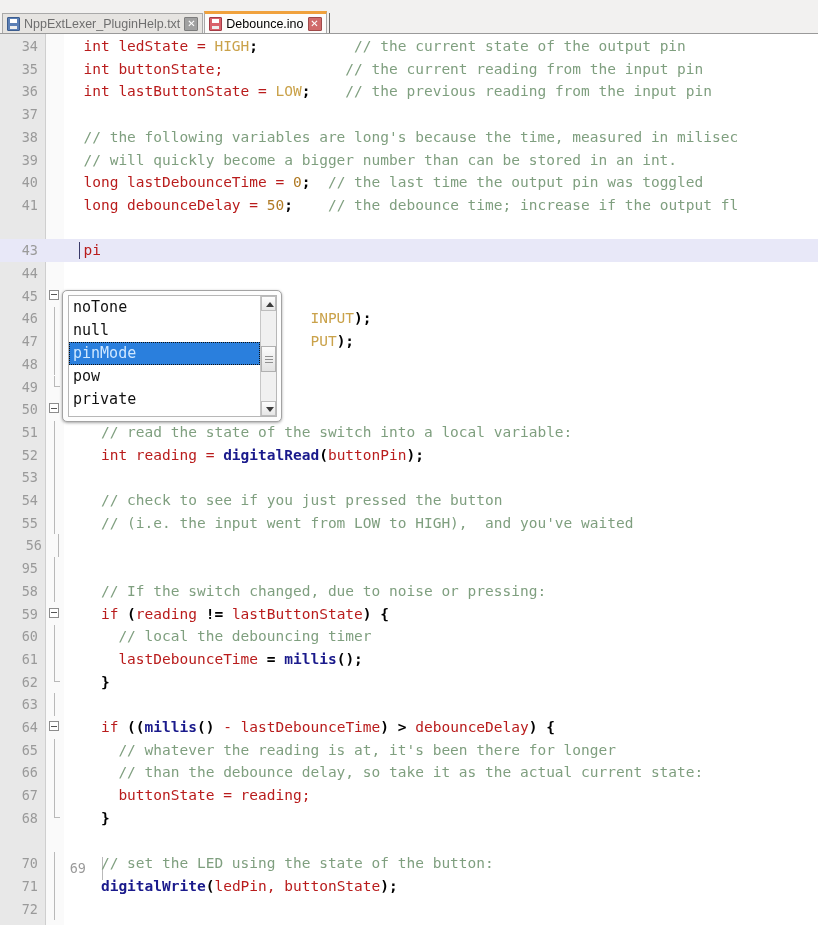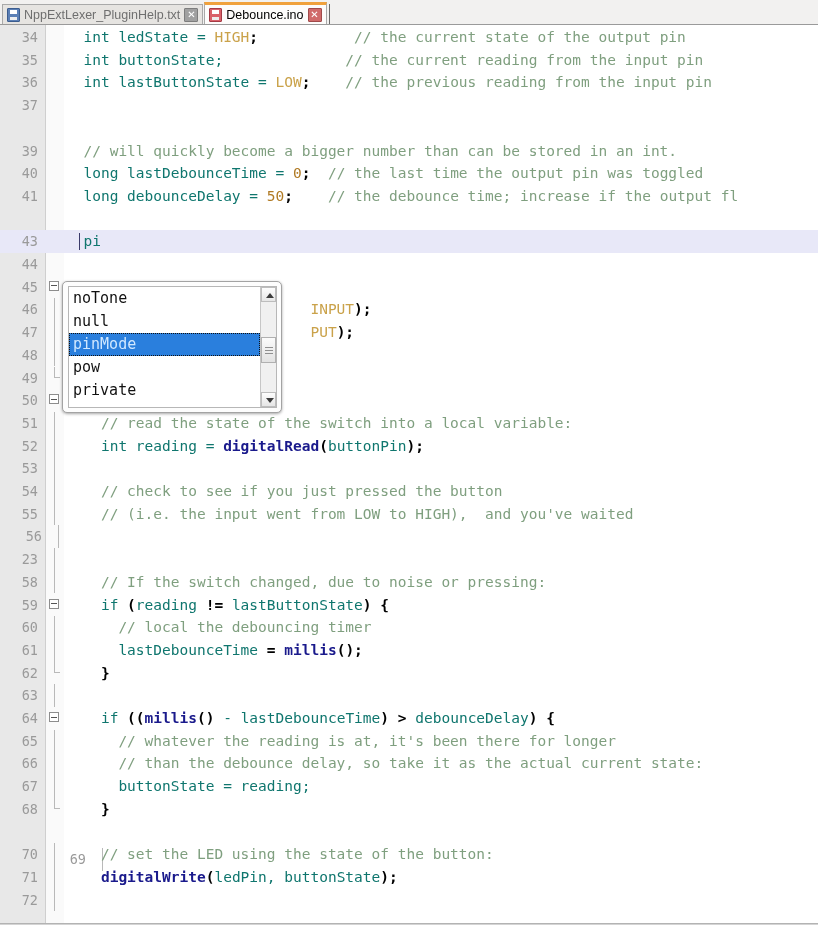--- a/index.html
+++ b/index.html
@@ -3,21 +3,21 @@
 <meta charset="utf-8">
 <style>
   html,body{margin:0;padding:0;background:#fff;}
   body{
     width:818px;height:925px;overflow:hidden;
     font-family:"DejaVu Sans Mono","Liberation Mono",monospace;
     -webkit-font-smoothing:none;
   }
   
   #tabbar{
-    height:25px;width:818px;box-sizing:border-box;
+    height:34px;width:818px;box-sizing:border-box;
     background:#f2f1f0;
     border-bottom:1px solid #9a9a9a;
     display:flex;align-items:flex-end;
     padding-left:2px;
     position:relative;
   }
   .tab{
     display:flex;align-items:center;gap:4px;
     height:20px;box-sizing:border-box;
     padding:0 4px 0 4px;
@@ -110,21 +110,21 @@
     position:absolute;left:5.5px;top:0;width:1px;height:11px;background:#b9b9b9;
   }
   .fold .endtick2{
     position:absolute;left:5.5px;top:10px;width:6px;height:1px;background:#b9b9b9;
   }
   .code{
     position:absolute;left:66px;top:0;
     color:#000;
   }
   
-  .kw{color:#0f766e;}
+  .kw{color:#b91c1c;}
   .fn{color:#1a1a8c;font-weight:bold;}
   .cm{color:#7f9f7f;}
   .num{color:#b07a24;}
   .cst{color:#caa24a;}
   .op{color:#000;font-weight:bold;}
   .pun{color:#000;font-weight:bold;}
   
   #caret{
     position:absolute;
     width:1px;background:#3a3a6a;
@@ -221,38 +221,39 @@
 
 <div id="editor">
   <div id="leftedge"></div>
   <div id="gutter"></div>
   <div id="foldcol"></div>
   <div id="codearea">
       <div class="row" style="top: 1px; position: absolute; left: 0px; right: 0px;"><span class="ln">34</span><span class="code"><span class="kw">  int ledState = </span><span class="cst">HIGH</span><span class="pun">;</span><span class="cm">           // the current state of the output pin</span></span></div>
       <div class="row" style="top: 23.7px; position: absolute; left: 0px; right: 0px;"><span class="ln">35</span><span class="code"><span class="kw">  int buttonState;</span><span class="cm">              // the current reading from the input pin</span></span></div>
       <div class="row" style="top: 46.4px; position: absolute; left: 0px; right: 0px;"><span class="ln">36</span><span class="code"><span class="kw">  int lastButtonState = </span><span class="cst">LOW</span><span class="pun">;</span><span class="cm">    // the previous reading from the input pin</span></span></div>
       <div class="row" style="top: 69.1px; position: absolute; left: 0px; right: 0px;"><span class="ln">37</span><span class="code"></span></div>
+      <div class="row" style="top: 91.8px; position: absolute; left: 0px; right: 0px;"><span class="ln">38</span><span class="code"><span class="cm">  // the following variables are long's because the time, measured in milisec</span></span></div>
       <div class="row" style="top: 114.5px; position: absolute; left: 0px; right: 0px;"><span class="ln">39</span><span class="code"><span class="cm">  // will quickly become a bigger number than can be stored in an int.</span></span></div>
       <div class="row" style="top: 137.2px; position: absolute; left: 0px; right: 0px;"><span class="ln">40</span><span class="code"><span class="kw">  long lastDebounceTime = </span><span class="num">0</span><span class="pun">;</span><span class="cm">  // the last time the output pin was toggled</span></span></div>
       <div class="row" style="top: 159.9px; position: absolute; left: 0px; right: 0px;"><span class="ln">41</span><span class="code"><span class="kw">  long debounceDelay = </span><span class="num">50</span><span class="pun">;</span><span class="cm">    // the debounce time; increase if the output fl</span></span></div>
       <div class="row cur" style="top: 205.3px; position: absolute; left: 0px; right: 0px;"><span class="ln">43</span><span class="code"><span class="kw">  pi</span></span></div>
       <div class="row" style="top: 228px; position: absolute; left: 0px; right: 0px;"><span class="ln">44</span><span class="code"></span></div>
       <div class="row" style="top: 250.7px; position: absolute; left: 0px; right: 0px;"><span class="ln">45</span><span class="fold"><span class="box"></span></span><span class="code"></span></div>
       <div class="row" style="top: 273.4px; position: absolute; left: 0px; right: 0px;"><span class="ln">46</span><span class="fold"><span class="vline"></span></span><span class="code"><span class="cst">                            INPUT</span><span class="pun">);</span></span></div>
       <div class="row" style="top: 296.1px; position: absolute; left: 0px; right: 0px;"><span class="ln">47</span><span class="fold"><span class="vline"></span></span><span class="code"><span class="cst">                            PUT</span><span class="pun">);</span></span></div>
       <div class="row" style="top: 318.8px; position: absolute; left: 0px; right: 0px; padding-left: 28px;"><span class="ln">48</span><span class="fold"><span class="vline"></span></span><span class="code"></span></div>
       <div class="row" style="top: 341.5px; position: absolute; left: 0px; right: 0px;"><span class="ln">49</span><span class="fold"><span class="endtick"></span><span class="endtick2"></span></span><span class="code"></span></div>
       <div class="row" style="top: 364.2px; position: absolute; left: 0px; right: 0px;"><span class="ln">50</span><span class="fold"><span class="box"></span></span><span class="code"><span class="kw">void </span><span class="fn">loop</span><span class="pun">() {</span></span></div>
       <div class="row" style="top: 386.9px; position: absolute; left: 0px; right: 0px;"><span class="ln">51</span><span class="fold"><span class="vline"></span></span><span class="code"><span class="cm">    // read the state of the switch into a local variable:</span></span></div>
       <div class="row" style="top: 409.6px; position: absolute; left: 0px; right: 0px;"><span class="ln">52</span><span class="fold"><span class="vline"></span></span><span class="code"><span class="kw">    int reading = </span><span class="fn">digitalRead</span><span class="pun">(</span><span class="kw">buttonPin</span><span class="pun">);</span></span></div>
       <div class="row" style="top: 432.3px; position: absolute; left: 0px; right: 0px;"><span class="ln">53</span><span class="fold"><span class="vline"></span></span><span class="code"></span></div>
       <div class="row" style="top: 455px; position: absolute; left: 0px; right: 0px;"><span class="ln">54</span><span class="fold"><span class="vline"></span></span><span class="code"><span class="cm">    // check to see if you just pressed the button</span></span></div>
       <div class="row" style="top: 477.7px; position: absolute; left: 0px; right: 0px;"><span class="ln">55</span><span class="fold"><span class="vline"></span></span><span class="code"><span class="cm">    // (i.e. the input went from LOW to HIGH),  and you've waited</span></span></div>
       <div class="row" style="top: 500.4px; position: absolute; left: 4px; right: 0px;"><span class="ln">56</span><span class="fold"><span class="vline"></span></span></div>
-      <div class="row" style="top: 523.1px; position: absolute; left: 0px; right: 0px;"><span class="ln">23</span><span class="fold"><span class="vline"></span></span><span class="code"></span></div>
+      <div class="row" style="top: 523.1px; position: absolute; left: 0px; right: 0px;"><span class="ln">95</span><span class="fold"><span class="vline"></span></span><span class="code"></span></div>
       <div class="row" style="top: 545.8px; position: absolute; left: 0px; right: 0px;"><span class="ln">58</span><span class="fold"><span class="vline"></span></span><span class="code"><span class="cm">    // If the switch changed, due to noise or pressing:</span></span></div>
       <div class="row" style="top: 568.5px; position: absolute; left: 0px; right: 0px;"><span class="ln">59</span><span class="fold"><span class="box"></span></span><span class="code"><span class="kw">    if </span><span class="pun">(</span><span class="kw">reading </span><span class="op">!=</span><span class="kw"> lastButtonState</span><span class="pun">) {</span></span></div>
       <div class="row" style="top: 591.2px; position: absolute; left: 0px; right: 0px;"><span class="ln">60</span><span class="fold"><span class="vline"></span></span><span class="code"><span class="cm">      // local the debouncing timer</span></span></div>
       <div class="row" style="top: 613.9px; position: absolute; left: 0px; right: 0px;"><span class="ln">61</span><span class="fold"><span class="vline"></span></span><span class="code"><span class="kw">      lastDebounceTime </span><span class="op">= </span><span class="fn">millis</span><span class="pun">();</span></span></div>
       <div class="row" style="top: 636.6px; position: absolute; left: 0px; right: 0px;"><span class="ln">62</span><span class="fold"><span class="endtick"></span><span class="endtick2"></span></span><span class="code"><span class="pun">    }</span></span></div>
       <div class="row" style="top: 659.3px; position: absolute; left: 0px; right: 0px;"><span class="ln">63</span><span class="fold"><span class="vline"></span></span><span class="code"></span></div>
       <div class="row" style="top: 682px; position: absolute; left: 0px; right: 0px;"><span class="ln">64</span><span class="fold"><span class="box"></span></span><span class="code"><span class="kw">    if </span><span class="pun">((</span><span class="fn">millis</span><span class="pun">()</span><span class="kw"> - lastDebounceTime</span><span class="pun">)</span><span class="op"> &gt; </span><span class="kw">debounceDelay</span><span class="pun">) {</span></span></div>
       <div class="row" style="top: 704.7px; position: absolute; left: 0px; right: 0px;"><span class="ln">65</span><span class="fold"><span class="vline"></span></span><span class="code"><span class="cm">      // whatever the reading is at, it's been there for longer</span></span></div>
       <div class="row" style="top: 727.4px; position: absolute; left: 0px; right: 0px;"><span class="ln">66</span><span class="fold"><span class="vline"></span></span><span class="code"><span class="cm">      // than the debounce delay, so take it as the actual current state:</span></span></div>
       <div class="row" style="top: 750.1px; position: absolute; left: 0px; right: 0px;"><span class="ln">67</span><span class="fold"><span class="vline"></span></span><span class="code"><span class="kw">      buttonState = reading;</span></span></div>

